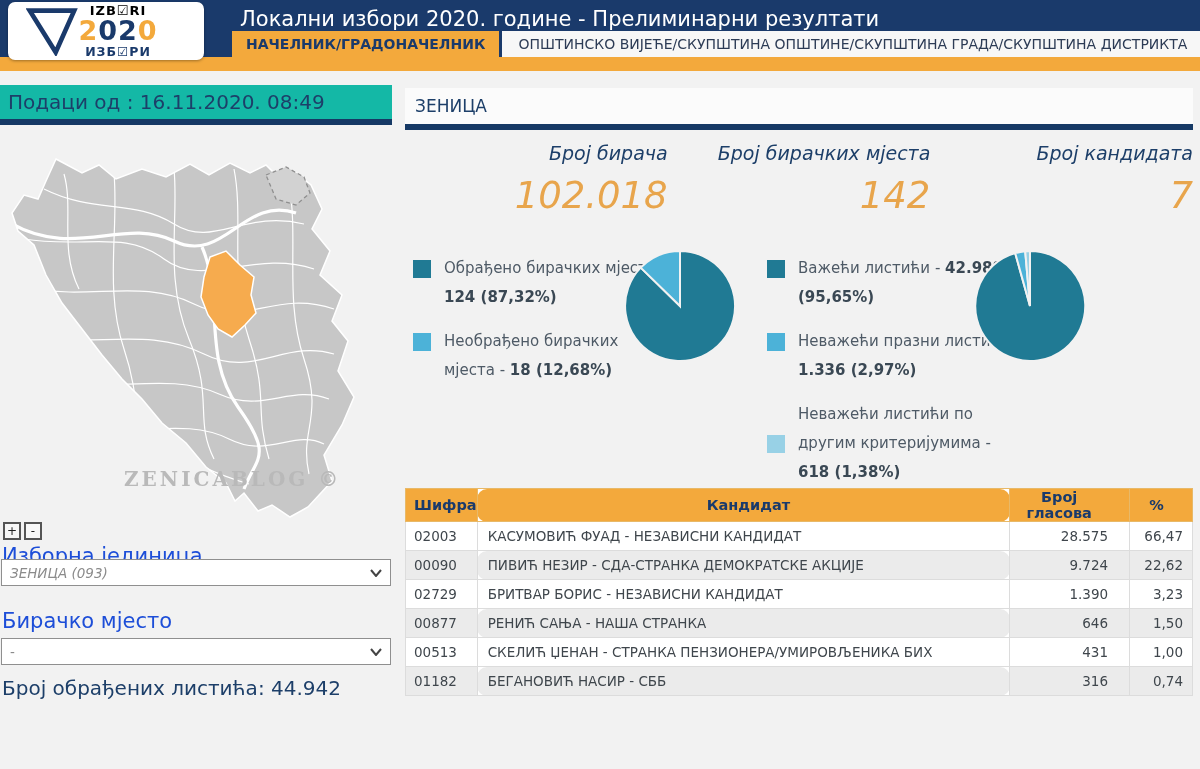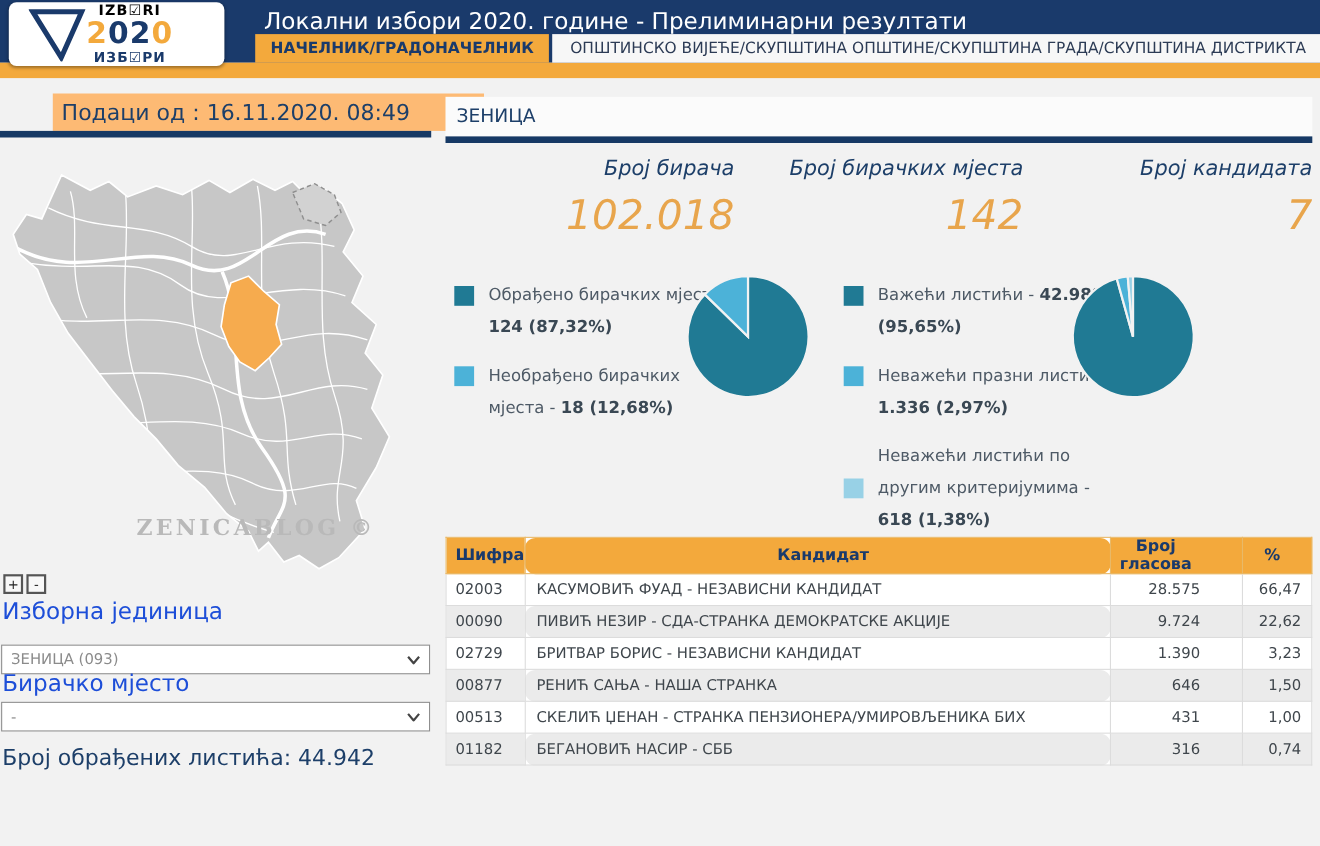--- a/index.html
+++ b/index.html
@@ -23,22 +23,22 @@
   .logo-top { font-size:13px; font-weight:bold; color:#000000; letter-spacing:1px; }
   .logo-year { font-size:27px; font-weight:bold; line-height:26px; letter-spacing:1px; }
   .logo-bottom { font-size:12.5px; font-weight:bold; color:#1a3a6b; letter-spacing:1px; }
   .app-title { position:absolute; top:7px; left:240px; color:#ffffff; font-size:21px; }
   .tabs { position:absolute; top:31px; left:232px; display:flex; }
   .tab { height:26px; display:flex; align-items:center; font-size:14px; white-space:nowrap; cursor:pointer; }
   .tab.active { background:#f3a93c; color:#1a3a6b; font-weight:bold; padding:0 14px; }
   .tab.inactive { background:#f7f7f7; color:#2c3b55; padding:0 16px; margin-left:3px; }
 
   
-  .left-header { position:absolute; top:85px; left:0; width:392px; height:34px; background:#fdba74;
-                 color:#1d3f69; font-size:20px; display:flex; align-items:center; padding-left:8px;margin-left:48px; }
+  .left-header { position:absolute; top:85px; left:0; width:392px; height:34px; background:#14b8a6;
+                 color:#1d3f69; font-size:20px; display:flex; align-items:center; padding-left:8px; }
   .left-underline { position:absolute; top:119px; left:0; width:392px; height:6px; background:#163965; }
   .map-box { position:absolute; top:125px; left:0; width:392px; height:396px; }
   .map-box svg { position:absolute; top:4px; left:4px; }
   .watermark { position:absolute; top:342px; left:124px; font-family:"DejaVu Serif", serif; font-weight:bold;
                font-size:20px; letter-spacing:3px; color:#b9b9b9; z-index:3; }
   .zoom-btns { position:absolute; top:522px; left:3px; display:flex; gap:3px; z-index:4; }
   .zoom-btn { width:18px; height:18px; border:2px solid #555; background:#f8f8f8; color:#222;
               font-size:12px; line-height:14px; text-align:center; cursor:pointer; }
   .field-label { position:absolute; left:2px; color:#1d4ed8; font-size:21px; }
   .select-box { position:absolute; left:1px; width:390px; height:27px; background:#fff; border:1px solid #8f8f8f;
@@ -76,21 +76,21 @@
 
   
   .results { position:absolute; top:488px; left:405px; width:788px; border-collapse:collapse;
              font-size:13.5px; color:#3f464c; background:#fff; }
   .results th { background:#f3a93c; color:#1a3a6b; font-size:14.5px; font-weight:bold; height:30px;
                 text-align:center; border:1px solid #e8b968; }
   .results td { height:29px; border:1px solid #dcdcdc; }
   .results tr:nth-child(even) td { background:#ebebeb; }
   .col-code { width:70px; padding-left:8px; }
   .col-cand { width:535px; padding-left:10px;border-radius:10px; }
-  .col-votes { width:120px; text-align:right; padding-right:38px; }
+  .col-votes { width:120px; text-align:right; padding-right:21px; }
   .col-pct { width:63px; text-align:right; padding-right:9px; }
 </style>
 </head>
 <body>
 
 <div class="top-navy"></div>
 <div class="top-orange"></div>
 
 <div class="logo-card">
   <svg class="logo-tri" viewBox="0 0 56 54">
@@ -155,21 +155,21 @@
   </svg>
   <div class="watermark">ZENICABLOG ©</div>
 </div>
 
 <div class="zoom-btns">
   <div class="zoom-btn">+</div>
   <div class="zoom-btn">-</div>
 </div>
 
 <div class="field-label" style="top:544px;">Изборна јединица</div>
-<div class="select-box" style="top:586px;">
+<div class="select-box" style="top:559px;font-style:italic;">
   <span class="select-value">ЗЕНИЦА (093)</span>
   <svg width="12" height="8" viewBox="0 0 12 8">
     <polyline points="1,1 6,7 11,1" fill="none" stroke="#444" stroke-width="2"></polyline>
   </svg>
 </div>
 
 <div class="field-label" style="top:609px;">Бирачко мјесто</div>
 <div class="select-box" style="top:638px;">
   <span class="select-value">-</span>
   <svg width="12" height="8" viewBox="0 0 12 8">

